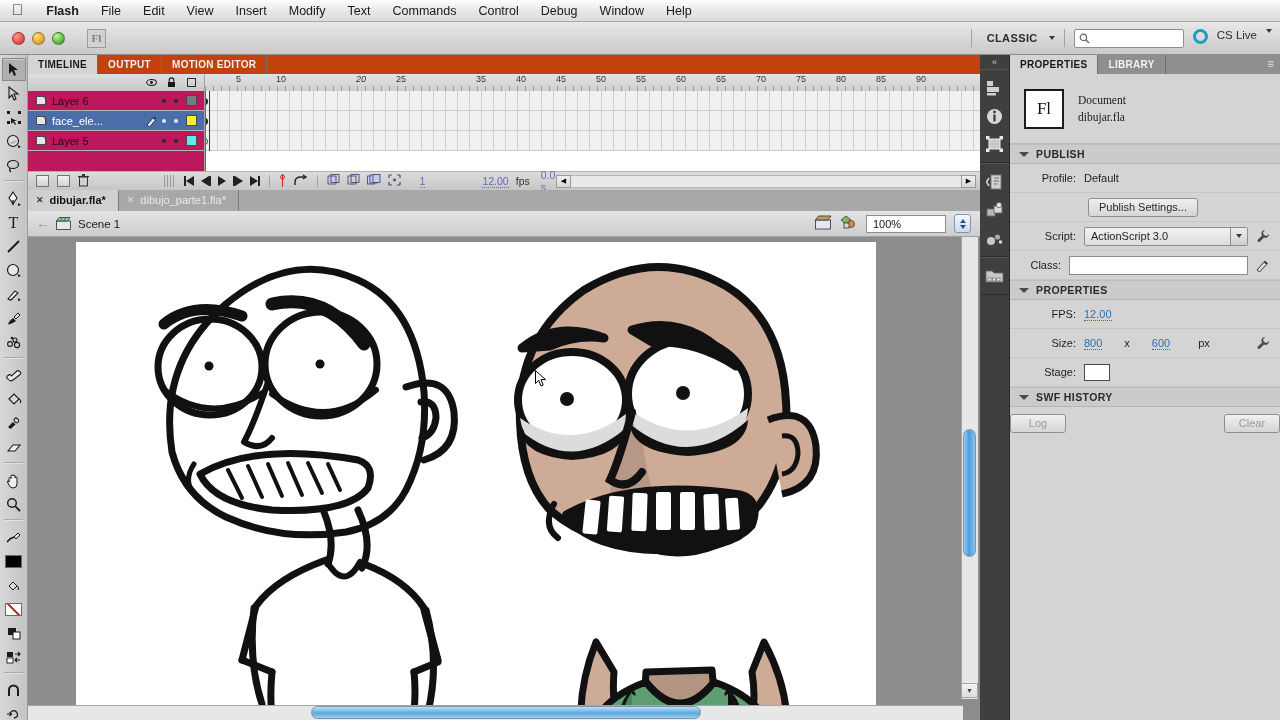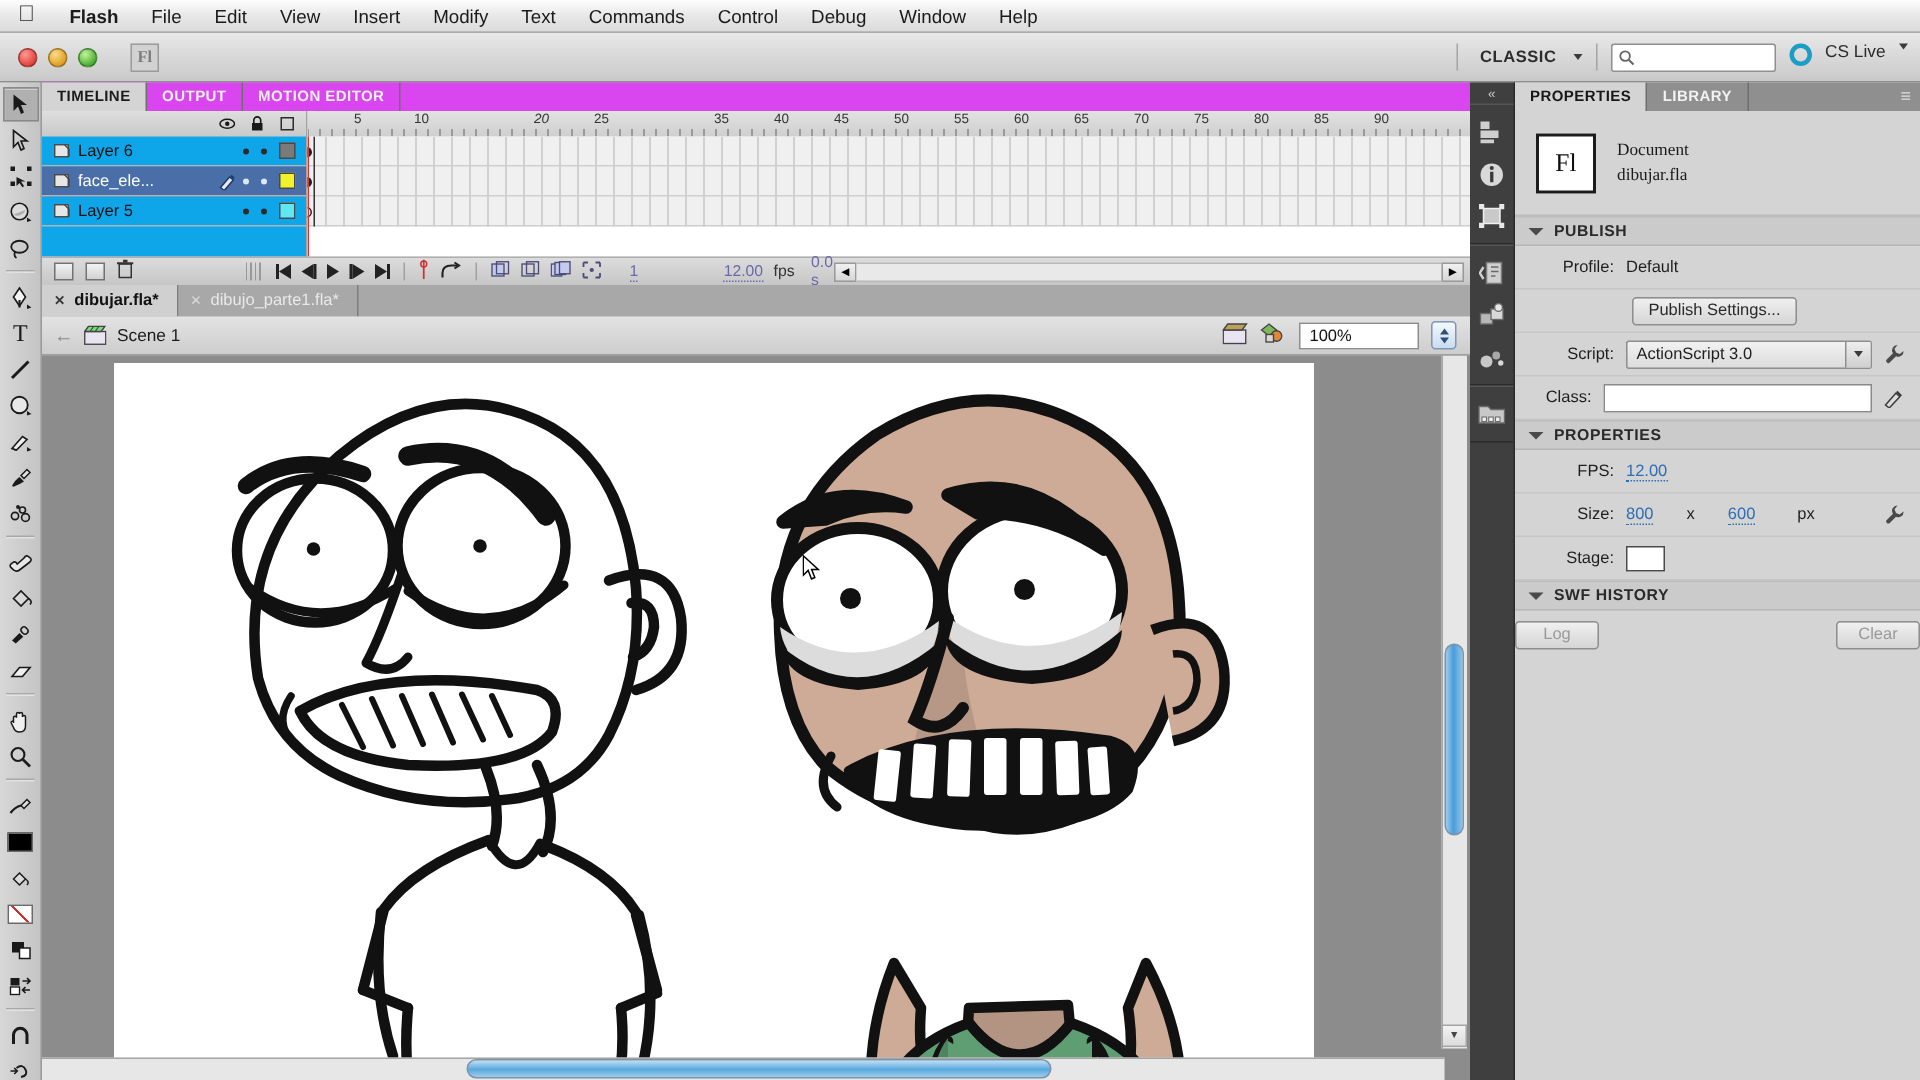--- a/index.html
+++ b/index.html
@@ -71,21 +71,21 @@
   .tool.sel { background:#b0b0b0; border:1px solid #8a8a8a; box-shadow:inset 0 1px 0 #cfcfcf; }
   .tool-sep { height:7px; }
   .tool-sep hr { border:0; border-top:1px solid #a8a8a8; border-bottom:1px solid #e2e2e2; margin:3px 4px; }
   .sw-stroke { width:17px;height:13px;background:#000;border:1px solid #6a6a6a; }
   .sw-fill { width:17px;height:13px;background:#fff;border:1px solid #6a6a6a;
     background-image:linear-gradient(45deg,transparent 45%,#c33 45%,#c33 55%,transparent 55%); }
 
   
   .tl-tabs {
     position:absolute; left:28px; top:55px; width:952px; height:19px;
-    background:#d946ef; display:flex; align-items:flex-end;
+    background:#c2410c; display:flex; align-items:flex-end;
   }
   .tl-tab {
     height:19px; line-height:19px; padding:0 10px; font-size:10px;
     font-weight:bold; color:#f0f0f0; letter-spacing:.3px;
     border-right:1px solid #6e6e6e;
   }
   .tl-tab.active { background:#d4d4d4; color:#1a1a1a; }
   .tl-body {
     position:absolute; left:28px; top:74px; width:952px; height:116px;
     background:#d4d4d4; border-bottom:1px solid #8a8a8a;
@@ -97,21 +97,21 @@
   }
   .lh-icon { width:11px; height:11px; display:flex; align-items:center; justify-content:center; }
   .outline-sq { width:9px;height:9px;border:1.5px solid #2b2b2b;background:transparent; }
 
   .ruler {
     position:absolute; left:177px; top:0; width:775px; height:17px;
     background:linear-gradient(#e2e2e2,#cfcfcf); overflow:hidden;
   }
   .rtick { position:absolute; top:0; font-size:9px; color:#333; }
 
-  .layer-list { position:absolute; left:0; top:17px; width:177px; height:80px; background:#0ea5e9; border-right:1px solid #a5a5a5; }
+  .layer-list { position:absolute; left:0; top:17px; width:177px; height:80px; background:#be185d; border-right:1px solid #a5a5a5; }
   .layer-row {
     height:20px; display:flex; align-items:center;
     border-bottom:1px solid #b4b4b4; padding-left:24px; position:relative;
   }
   .layer-row.active { background:#4a6fa8; }
   .layer-row.active .lname { color:#fff; }
   .layer-icon { position:absolute; left:8px; width:11px; height:11px; }
   .lname { font-size:11px; color:#111; flex:1; }
   .pencil-ic { width:12px; height:12px; margin-right:4px; }
   .dot { width:4px;height:4px;border-radius:50%;background:#2b2b2b; margin:0 8px 0 0; }

